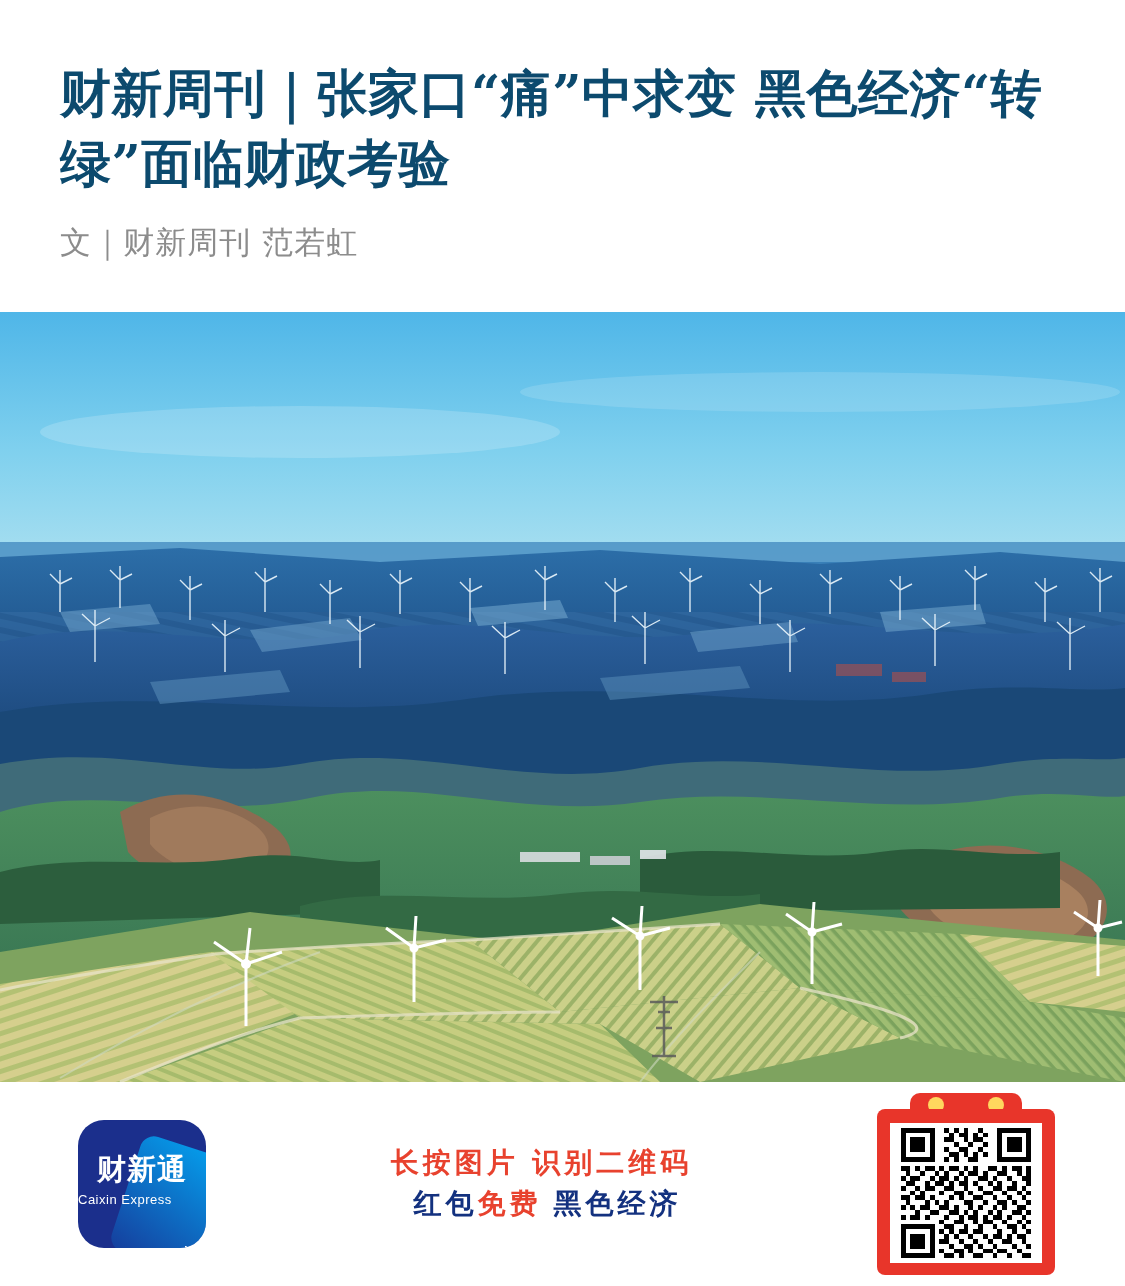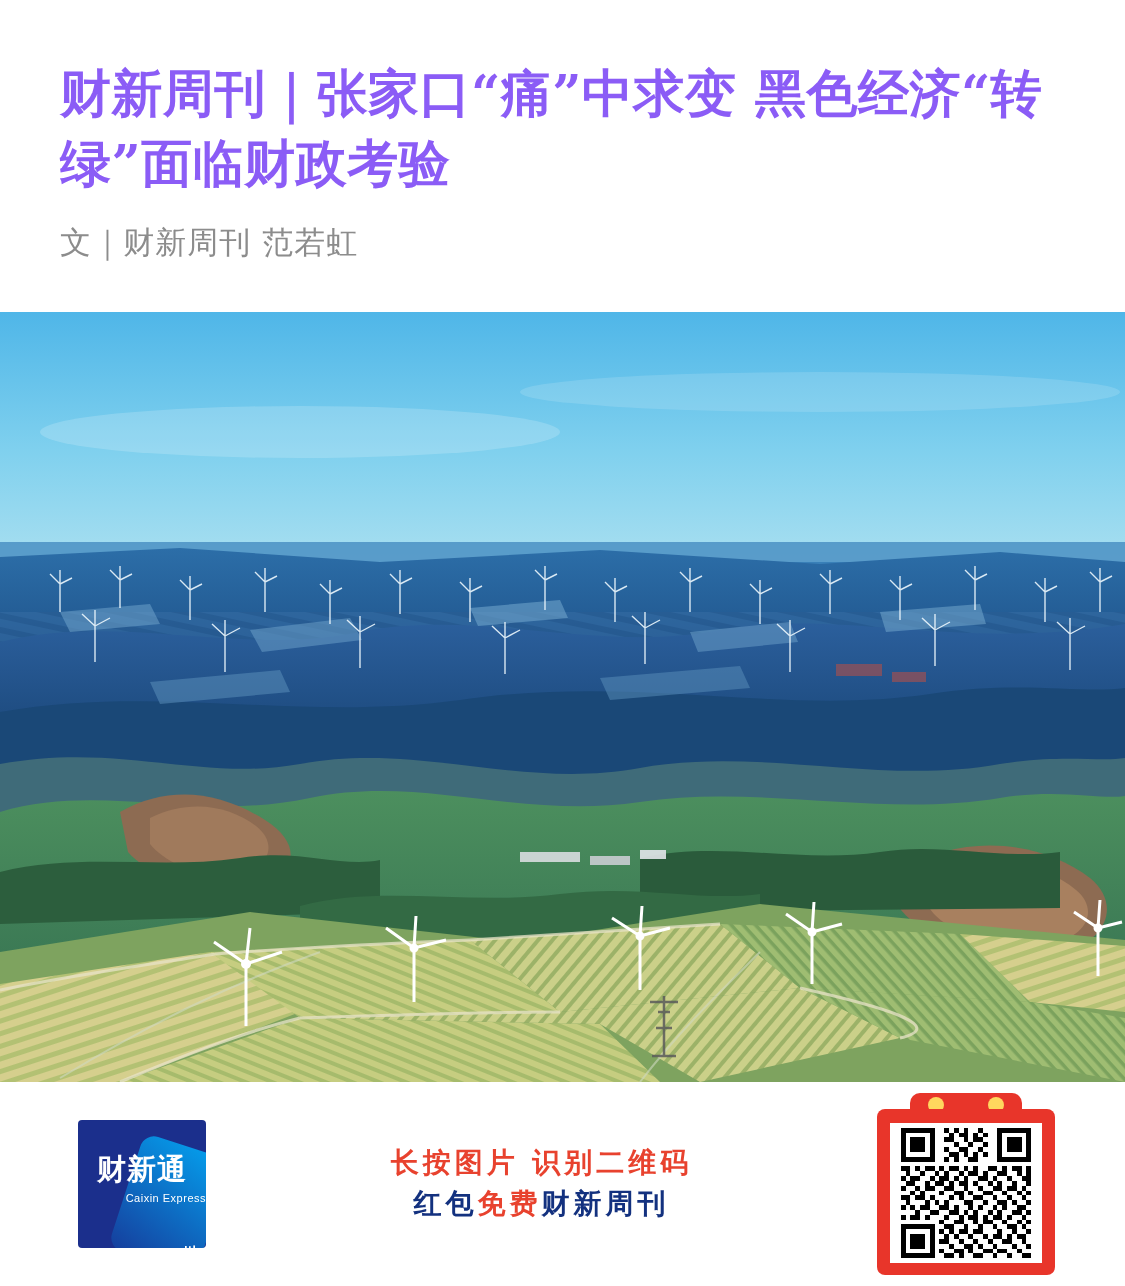--- a/index.html
+++ b/index.html
@@ -26,21 +26,21 @@
   .header {
     padding: 58px 60px 0 60px;
     box-sizing: border-box;
     height: 312px;
   }
   .title {
     font-family: "DejaVu Serif", "Liberation Serif", serif;
     font-weight: bold;
     font-size: 51px;
     line-height: 1.38;
-    color: #8b5cf6;
+    color: #0c4a6e;
     letter-spacing: 0.5px;
     margin: 0;
   }
   .byline {
     margin-top: 23px;
     font-family: "DejaVu Serif", "Liberation Serif", serif;
     font-size: 31px;
     color: #8c8c8c;
     letter-spacing: 1px;
   }
@@ -61,21 +61,21 @@
     background: #ffffff;
     display: flex;
     align-items: center;
     padding: 0 60px;
     box-sizing: border-box;
     position: relative;
   }
   .app-badge {
     width: 128px;
     height: 128px;
-    border-radius: 4px;
+    border-radius: 26px;
     background: #1b2f8c;
     position: relative;
     overflow: hidden;
     flex: 0 0 auto;
     margin-left: 18px;
   }
   .app-badge .sheen {
     position: absolute;
     right: -10px;
     bottom: -16px;
@@ -96,23 +96,23 @@
     font-weight: bold;
     font-size: 29px;
     letter-spacing: 1px;
     z-index: 2;
   }
   .app-badge .badge-sub {
     position: absolute;
     top: 72px;
     left: 0;
     right: 0;
-    text-align: right;
+    text-align: left;
     color: #ffffff;
-    font-size: 11px;
+    font-size: 13px;
     letter-spacing: 0.5px;
     z-index: 2;
   }
   .app-badge .badge-free {
     position: absolute;
     right: 8px;
     bottom: 4px;
     color: #ffffff;
     font-size: 15px;
     font-weight: bold;
@@ -129,21 +129,21 @@
     padding: 0 30px;
   }
   .cta-line {
     font-family: "DejaVu Serif", "Liberation Serif", serif;
     font-size: 28px;
     font-weight: bold;
     letter-spacing: 4px;
     white-space: nowrap;
   }
   .cta-red { color: #e8422e; }
-  .cta-blue { color: #13317f; }
+  .cta-blue { color: #13317f; margin-left: 12px; }
 
   
   .qr-wrap {
     position: relative;
     width: 178px;
     height: 182px;
     flex: 0 0 auto;
     margin-right: 10px;
   }
   .qr-frame {
@@ -390,21 +390,21 @@
 
     <div class="app-badge">
       <div class="sheen"></div>
       <div class="badge-main">财新通</div>
       <div class="badge-sub">Caixin Express</div>
       <div class="badge-free">FREE</div>
     </div>
 
     <div class="cta">
       <div class="cta-line cta-red">长按图片 识别二维码</div>
-      <div class="cta-line"><span class="cta-blue">红包</span><span class="cta-red">免费</span><span class="cta-blue">财新周刊</span></div>
+      <div class="cta-line"><span class="cta-blue">红包</span><span class="cta-red">免费</span><span class="cta-blue">黑色经济</span></div>
     </div>
 
     <div class="qr-wrap">
       <div class="qr-ribbon"></div>
       <div class="qr-frame"></div>
       <div class="qr-code">
         <svg width="152" height="140" viewBox="0 0 29 29" shape-rendering="crispEdges">
           <rect width="29" height="29" fill="#ffffff"></rect>
           <g fill="#000000">
             <rect x="1" y="1" width="7" height="1"></rect>

